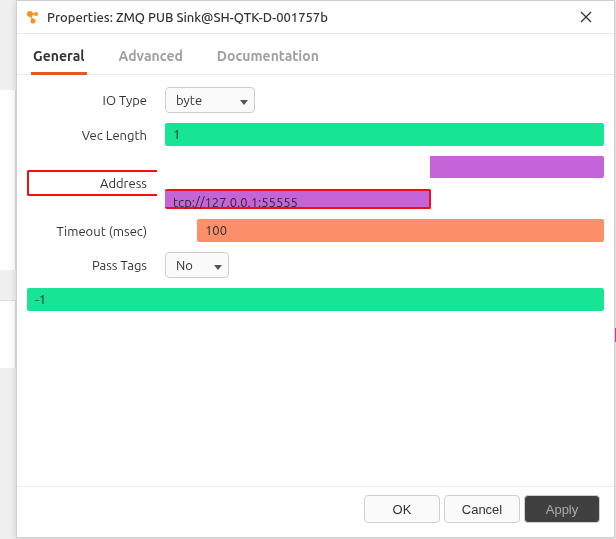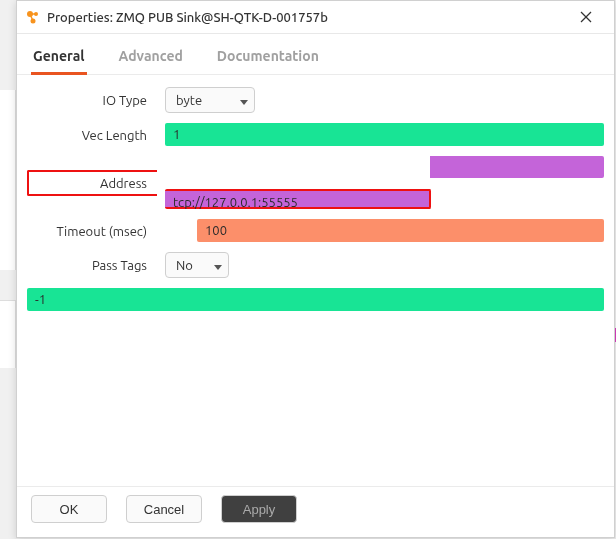--- a/index.html
+++ b/index.html
@@ -151,23 +151,23 @@
     margin-top: 33px;
   }
   .row.highlight .tail {
     flex: 1 1 auto;
     height: 22px;
     margin-left: -1px;
     border-radius: 0 2px 2px 0;
   }
   .buttons {
     display: flex;
-    justify-content: flex-start;
-    gap: 19px;
-    padding: 8px 26px 14px 14px;
+    justify-content: flex-end;
+    gap: 4px;
+    padding: 8px 14px 14px 14px;
     border-top: 1px solid #ebebeb;
   }
   .btn {
     min-width: 76px;
     height: 28px;
     background: #fafafa;
     border: 1px solid #cfcfcf;
     border-radius: 4px;
     font-size: 13px;
     cursor: pointer;

